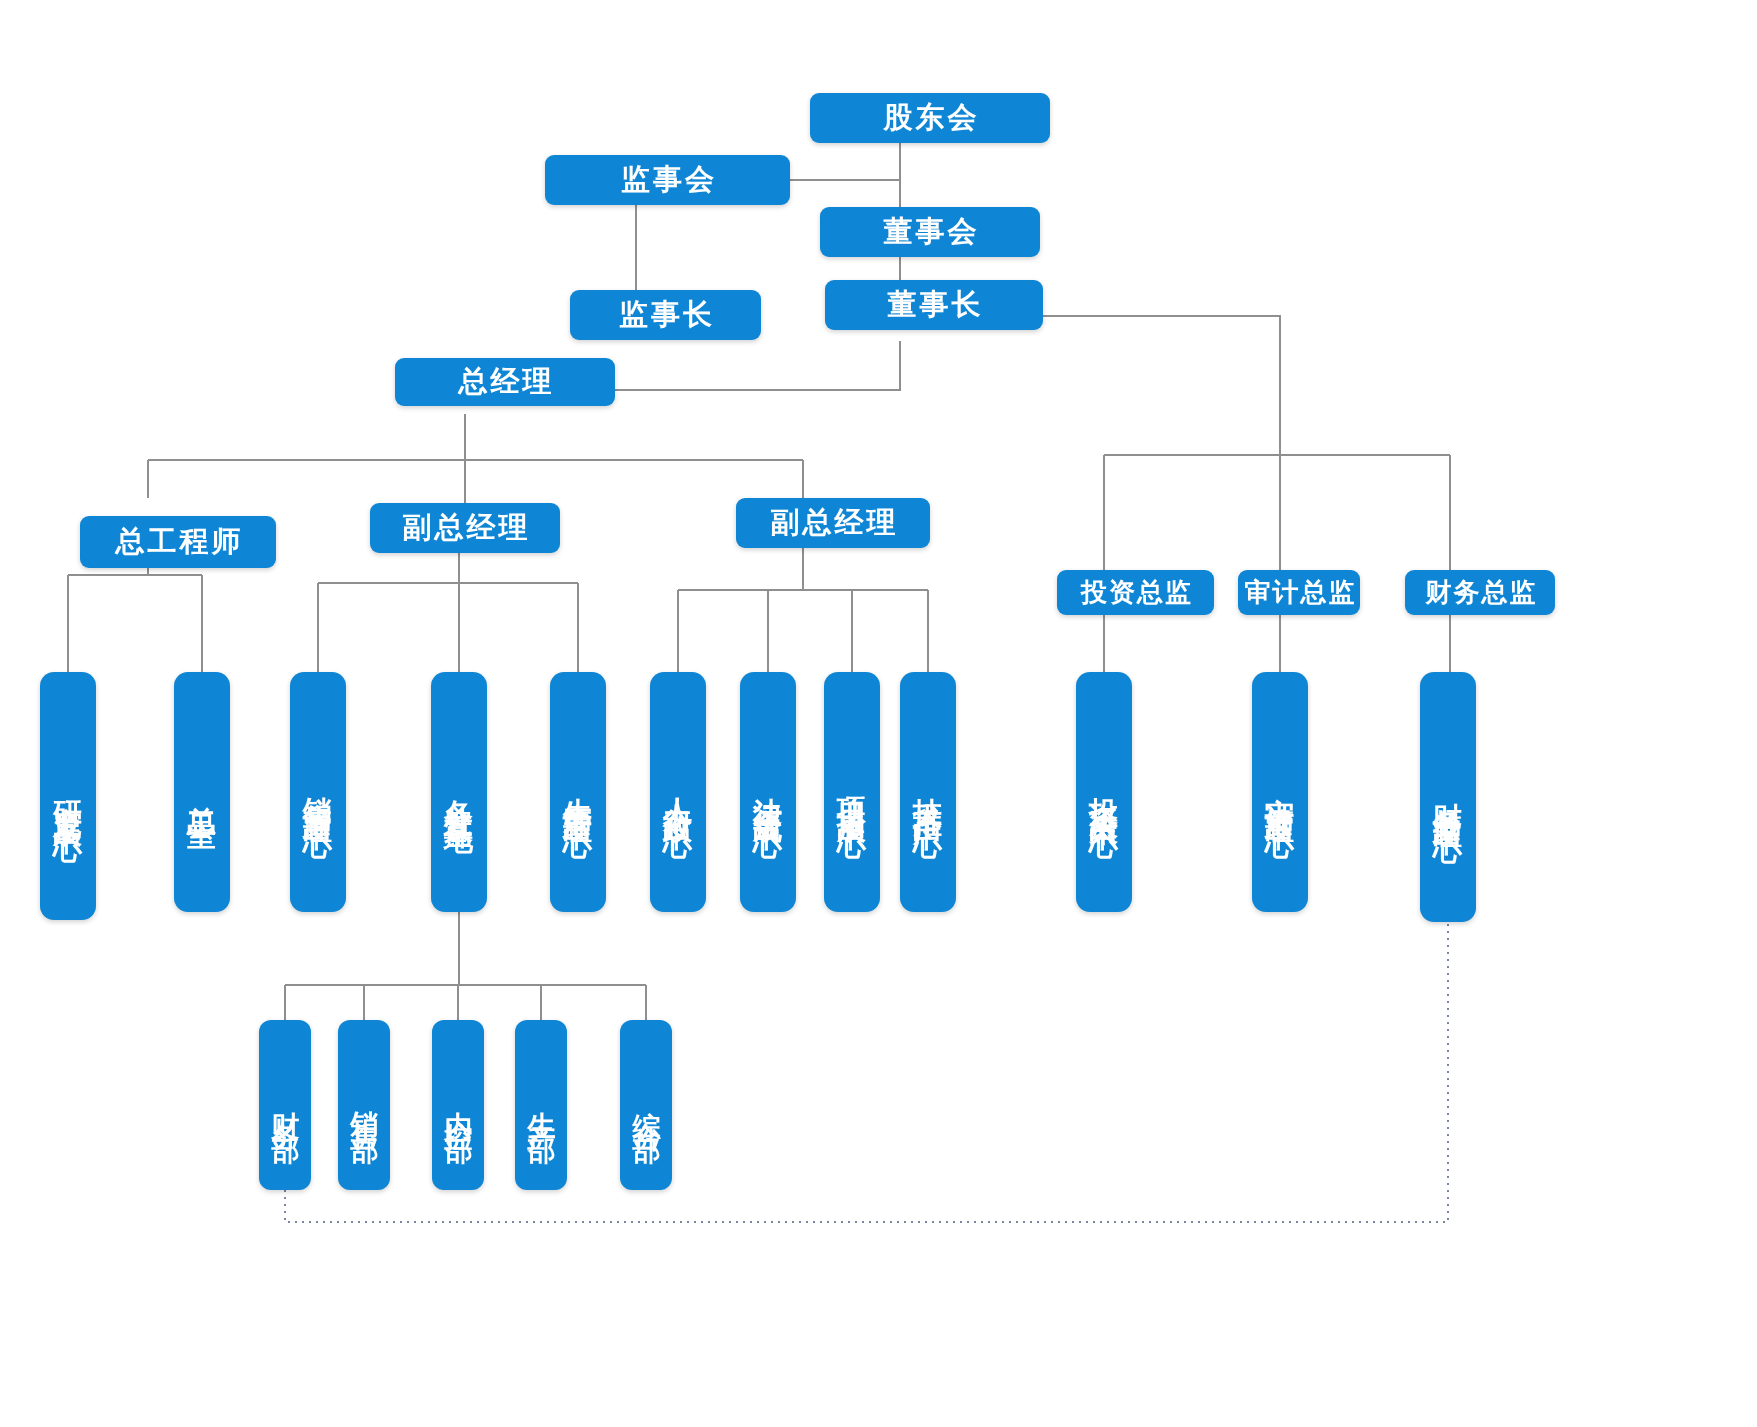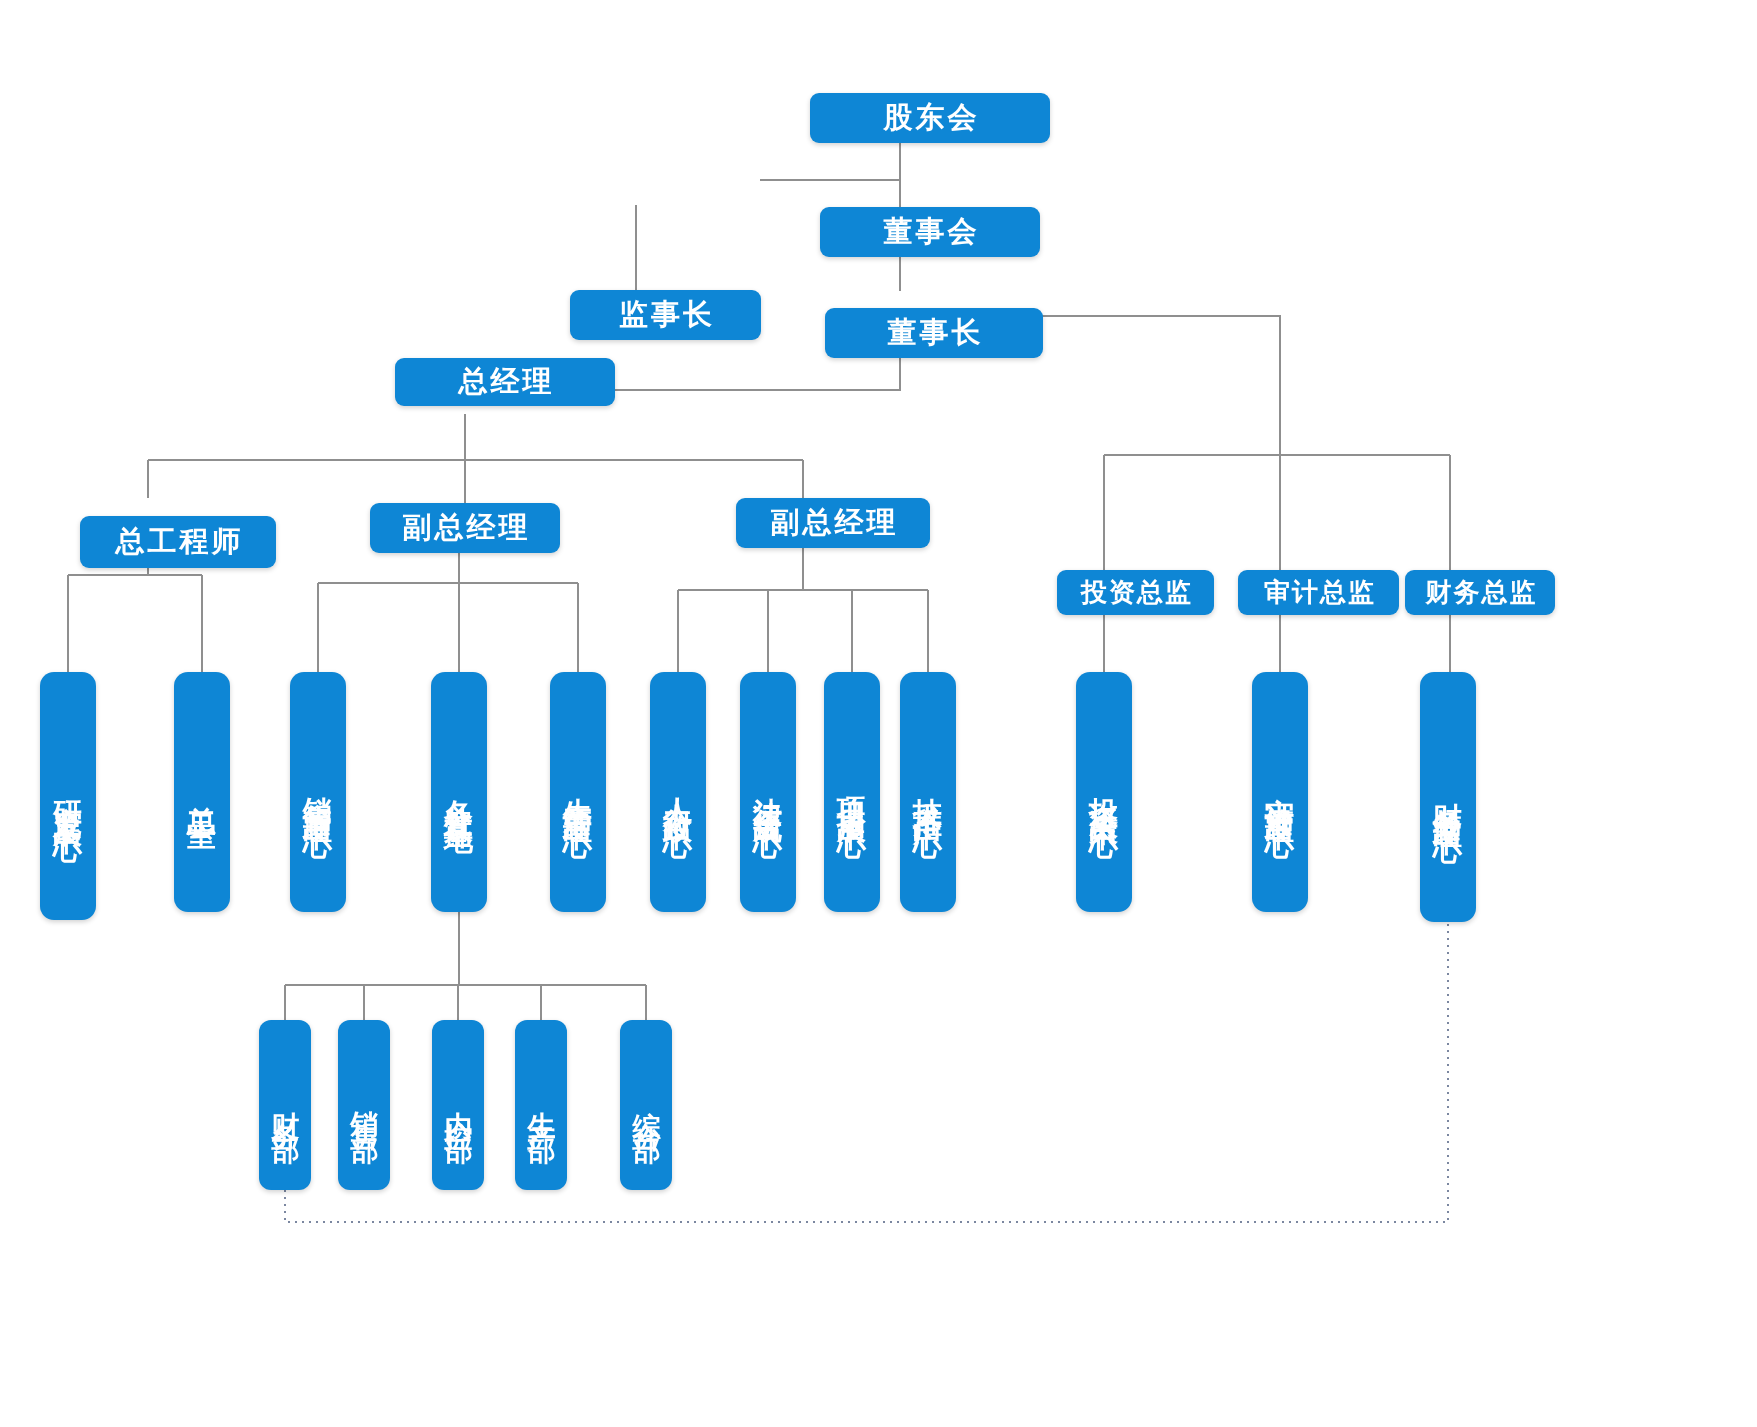--- a/index.html
+++ b/index.html
@@ -105,30 +105,31 @@
     <polyline points="285,985 285,1020"></polyline>
     <polyline points="364,985 364,1020"></polyline>
     <polyline points="458,985 458,1020"></polyline>
     <polyline points="541,985 541,1020"></polyline>
     <polyline points="646,985 646,1020"></polyline>
 
     <polyline class="dotted" points="285,1190 285,1222 1448,1222 1448,922"></polyline>
   </svg>
 
   <div class="node h" style="left:780px; top:93px;  width:240px; height:50px;">股东会</div>
+  <div class="node h" style="left:515px; top:155px; width:245px; height:50px;">监事会</div>
   <div class="node h" style="left:790px; top:207px; width:220px; height:50px;">董事会</div>
   <div class="node h" style="left:540px; top:290px; width:191px; height:50px;">监事长</div>
-  <div class="node h" style="left:795px; top:308px; width:218px; height:50px;font-family:Liberation Mono, monospace;">董事长</div>
+  <div class="node h" style="left:795px; top:280px; width:218px; height:50px;font-family:Liberation Mono, monospace;">董事长</div>
   <div class="node h" style="left:365px; top:358px; width:220px; height:48px;">总经理</div>
 
   <div class="node h" style="left:50px;  top:516px; width:196px; height:52px;">总工程师</div>
   <div class="node h" style="left:340px; top:503px; width:190px; height:50px;">副总经理</div>
   <div class="node h" style="left:706px; top:498px; width:194px; height:50px;">副总经理</div>
   <div class="node h sm" style="left:1027px; top:570px; width:157px; height:45px;">投资总监</div>
-  <div class="node h sm" style="left:1208px; top:570px; width:161px; height:45px;">审计总监</div>
+  <div class="node h sm" style="left:1208px; top:570px; width:122px; height:45px;">审计总监</div>
   <div class="node h sm" style="left:1375px; top:570px; width:150px; height:45px;">财务总监</div>
 
   <div class="node v" style="left:40px;   top:672px; width:56px; height:248px;">研究发展中心</div>
   <div class="node v" style="left:174px;  top:672px; width:56px; height:240px;">总工室</div>
   <div class="node v" style="left:290px;  top:672px; width:56px; height:240px;">销售管理中心</div>
   <div class="node v" style="left:431px;  top:672px; width:56px; height:240px;">各处置基地</div>
   <div class="node v" style="left:550px;  top:672px; width:56px; height:240px;">生产管理中心</div>
   <div class="node v" style="left:650px;  top:672px; width:56px; height:240px;">人力行政中心</div>
   <div class="node v" style="left:740px;  top:672px; width:56px; height:240px;">法律合规中心</div>
   <div class="node v" style="left:824px;  top:672px; width:56px; height:240px;">项目拓展中心</div>

